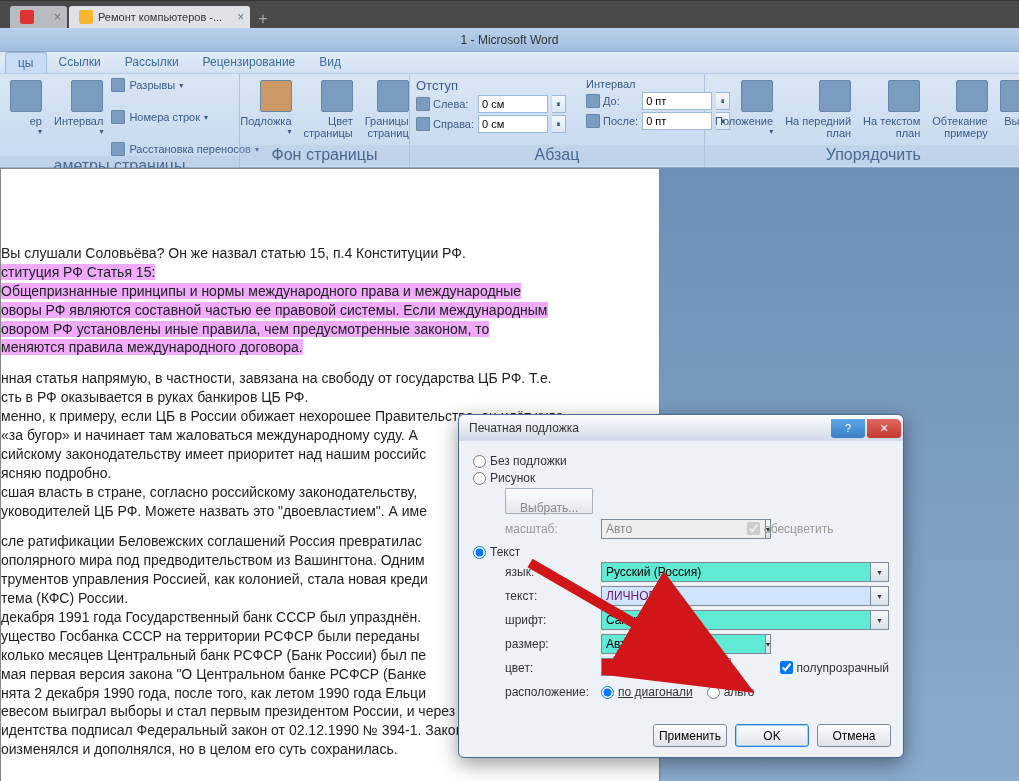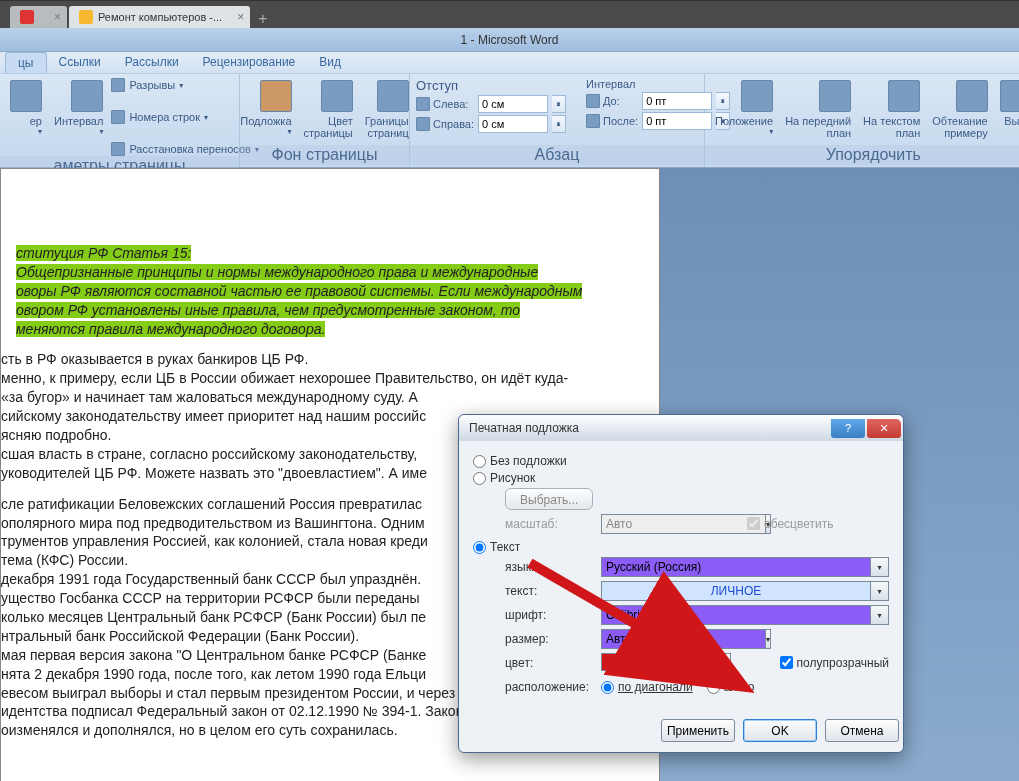--- a/index.html
+++ b/index.html
@@ -32,43 +32,43 @@
   .field-grid { display:grid; grid-template-columns: auto auto auto; gap:2px 4px; font-size:11px; color:#3b5a85; align-items:center; }
   .field-grid .lbl { display:flex; align-items:center; gap:3px; }
   .field-grid input { width:70px; height:18px; font-size:11px; border:1px solid #9db9d9; background:white; padding:0 3px; }
   .spin { width:14px; height:18px; border:1px solid #9db9d9; border-left:none; background:linear-gradient(#f4f8fc,#dce8f5); display:flex; flex-direction:column; align-items:center; justify-content:center; line-height:0; }
   .spin span { font-size:6px; color:#3b5a85; }
 
   .workspace { position:absolute; top:168px; left:0; right:0; bottom:0; background: linear-gradient(#6d8fb5, #8aabce); }
   .page { position:absolute; left:0; top:0; width:660px; height:781px; background:white; border:1px solid #888; padding: 75px 0 0 0; }
   .doc { font-size: 14px; color:#222; line-height:1.35; }
   .doc p { margin: 0; padding: 0 8px 0 0; }
-  .italic-block { font-style: italic; background:#84cc16; display:inline;margin-left:15px; }
+  .italic-block { background:#f0abfc; display:inline; }
 
   .dialog { position:absolute; left:458px; top:414px; width:446px; background:#eef2f6; border:1px solid #4a6a92; border-radius:6px; box-shadow: 0 6px 20px rgba(0,0,0,.4); }
   .dlg-title { height:26px; background: linear-gradient(#fefefe,#ced9e5); border-radius:6px 6px 0 0; display:flex; align-items:center; justify-content:space-between; padding:0 1px 0 10px; font-size:12px; color:#333; }
   .title-controls { display:flex; gap:2px; }
   .tc-btn { width:34px; height:19px; border-radius:0 0 3px 3px; display:flex; align-items:center; justify-content:center; font-size:11px; color:white; font-family: Arial; }
   .tc-help { background:linear-gradient(#5ea8e8,#3a7fc5); }
   .tc-close { background:linear-gradient(#e06660,#c43b32); border-top-right-radius:5px; margin-right:1px; }
   .dlg-body { padding:10px 14px; font-size:12px; color:#333; }
   .radio-row { display:flex; align-items:center; gap:4px; margin:3px 0; }
   .radio-row input[type=radio]{ }
   .indent { margin-left: 32px; margin-bottom: 4px; }
   .sub-grid { display:grid; grid-template-columns: 90px 1fr auto; gap:4px 6px; align-items:center; margin-left:32px; }
   .sub-grid label { }
   .sub-grid .combo { display:flex; }
-  .combo input, .combo select { flex:1; height:20px; border:1px solid #7a8a9a; font-size:12px; padding:0 4px; background:#8b5cf6; }
+  .combo input, .combo select { flex:1; height:20px; border:1px solid #7a8a9a; font-size:12px; padding:0 4px; background:#5eead4; }
   .combo .dd { width:18px; height:20px; border:1px solid #7a8a9a; border-left:none; background:linear-gradient(#f8f8f8,#d8e0e8); display:flex; align-items:center; justify-content:center; font-size:8px; }
   .disabled input, .disabled select { background:#eee; color:#888; }
   .disabled label, .disabled span { color:#9a9a9a; }
-  .sel-btn { height:22px; padding:4px 14px; border:1px solid #a8b2bc; background:linear-gradient(#fdfdfd,#e4e8ec); font-size:12px; color:#888; border-radius:6px; }
+  .sel-btn { height:22px; padding:12px 14px; border:1px solid #a8b2bc; background:linear-gradient(#fdfdfd,#e4e8ec); font-size:12px; color:#888; border-radius:1px; }
   .color-swatch { width:185px; height:18px; background:#d01618; border:1px solid #7a8a9a; }
   .chk { display:flex; align-items:flex-start; gap:4px; }
-  .btn-row { display:flex; justify-content:flex-end; gap:8px; padding: 12px 4px 10px; }
+  .btn-row { display:flex; justify-content:flex-end; gap:8px; padding: 12px 12px 10px; }
   .dlg-btn { min-width:74px; height:23px; border:1px solid #7a8a9a; background:linear-gradient(#fdfdfd,#dfe4e9); font-size:12px; border-radius:3px; }
   .dlg-btn.default { border:1px solid #2b7fcf; box-shadow: inset 0 0 0 1px #a2d0f7; }
   
   
   .arrow-svg { position:absolute; left:520px; top:553px; pointer-events:none; z-index:10; }
 </style>
 </head>
 <body>
 
 <div class="browser-tabs">
@@ -229,42 +229,43 @@
           <span>Выро</span>
         </div>
     </div>
     <div class="group-title">Упорядочить</div>
   </div>
 </div>
 
 <div class="workspace">
   <div class="page">
     <div class="doc">
+      <p>Вы слушали Соловьёва? Он же назвал статью 15, п.4 Конституции РФ.</p>
       <p><span class="italic-block">ституция РФ Статья 15:</span></p>
       <p><span class="italic-block">Общепризнанные принципы и нормы международного права и международные</span></p>
       <p><span class="italic-block">оворы РФ являются составной частью ее правовой системы. Если международным</span></p>
       <p><span class="italic-block">овором РФ установлены иные правила, чем предусмотренные законом, то</span></p>
       <p><span class="italic-block">меняются правила международного договора.</span></p>
       <p style="height:12px"></p>
+      <p>нная статья напрямую, в частности, завязана на свободу от государства ЦБ РФ. Т.е.</p>
       <p>сть в РФ оказывается в руках банкиров ЦБ РФ.</p>
       <p>менно, к примеру, если ЦБ в России обижает нехорошее Правительство, он идёт куда-</p>
       <p>«за бугор» и начинает там жаловаться международному суду. А</p>
       <p>сийскому законодательству имеет приоритет над нашим российс</p>
       <p>ясняю подробно.</p>
       <p>сшая власть в стране, согласно российскому законодательству,</p>
       <p>уководителей ЦБ РФ. Можете назвать это "двоевластием". А име</p>
       <p style="height:12px"></p>
       <p>сле ратификации Беловежских соглашений Россия превратилас</p>
       <p>ополярного мира под предводительством из Вашингтона. Одним</p>
       <p>трументов управления Россией, как колонией, стала новая креди</p>
       <p>тема (КФС) России.</p>
       <p>декабря 1991 года Государственный банк СССР был упразднён.</p>
       <p>ущество Госбанка СССР на территории РСФСР были переданы</p>
       <p>колько месяцев Центральный банк РСФСР (Банк России) был пе</p>
-      <p>нтральный банк Российской Федерации (Банк России).</p>
       <p>мая первая версия закона "О Центральном банке РСФСР (Банке</p>
       <p>нята 2 декабря 1990 года, после того, как летом 1990 года Ельци</p>
       <p>евесом выиграл выборы и стал первым президентом России, и через полгода своего</p>
       <p>идентства подписал Федеральный закон от 02.12.1990 № 394-1. Закон</p>
       <p>оизменялся и дополнялся, но в целом его суть сохранилась.</p>
     </div>
   </div>
 </div>
 
 <div class="dialog">
@@ -305,21 +306,21 @@
     </div>
     <div class="sub-grid">
       <label>язык:</label>
       <div class="combo" style="grid-column:2/4">
           <input value="Русский (Россия)" style="">
           <div class="dd">▾</div>
         </div>
 
       <label>текст:</label>
       <div class="combo" style="grid-column:2/4">
-          <input style="color: #1d4ed8; background: rgb(208, 228, 255); text-align: center;" value="ЛИЧНОЕ">
+          <input style="color: #701a75; background: rgb(208, 228, 255);" value="ЛИЧНОЕ">
           <div class="dd">▾</div>
         </div>
 
       <label>шрифт:</label>
       <div class="combo" style="grid-column:2/4">
           <input value="Calibri" style="">
           <div class="dd">▾</div>
         </div>
 
       <label>размер:</label>

